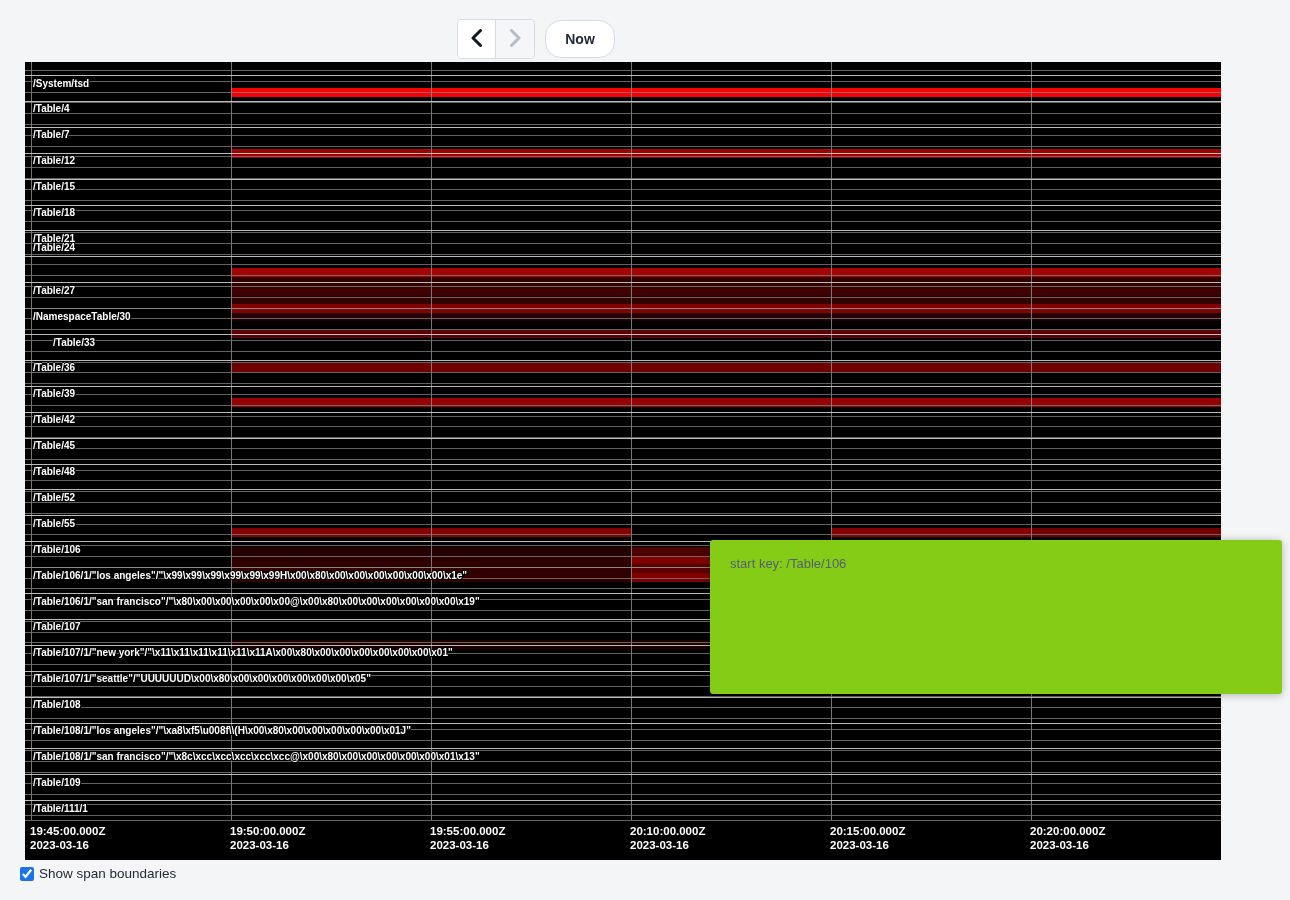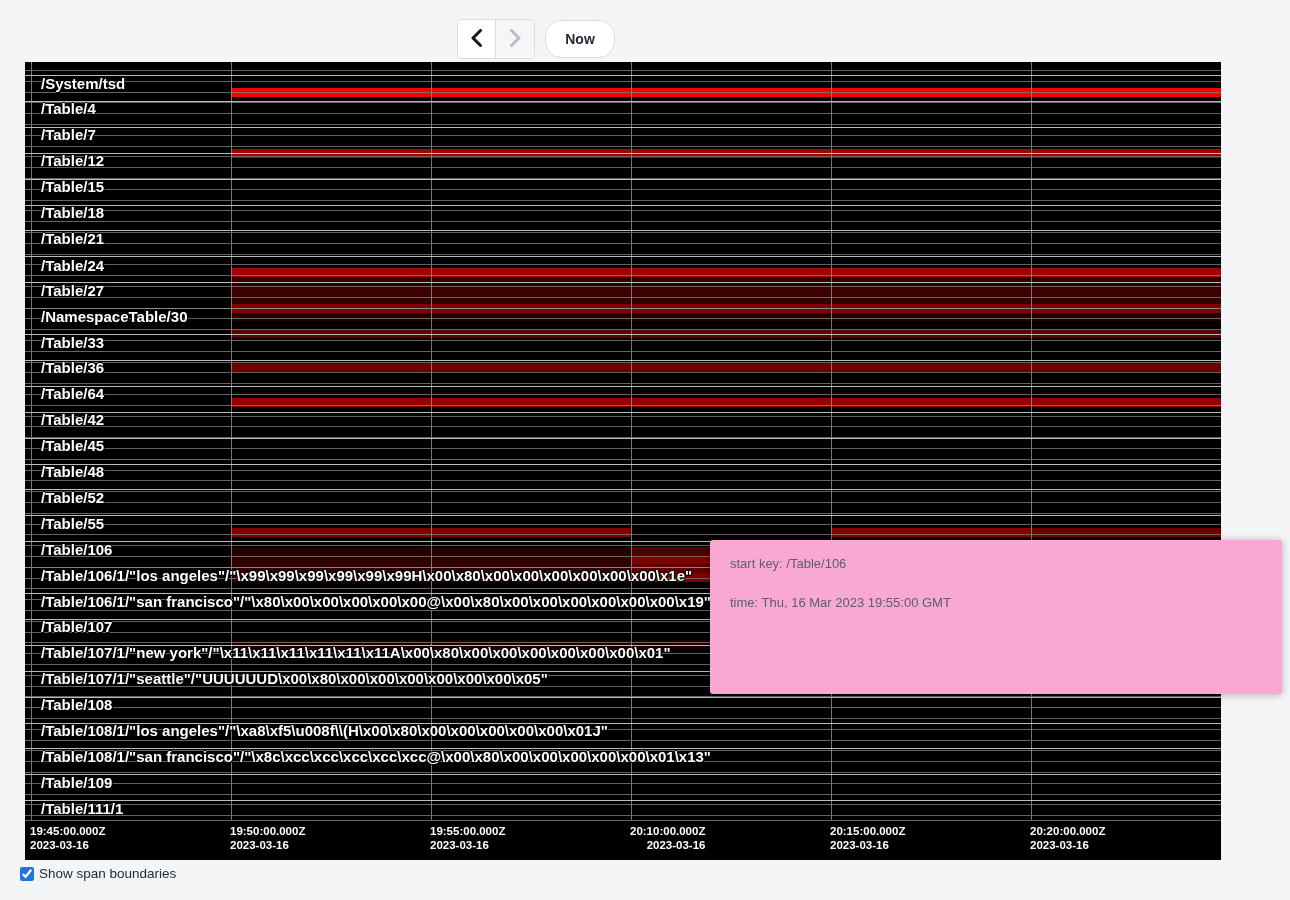--- a/index.html
+++ b/index.html
@@ -44,35 +44,34 @@
   .keyvis{
     position:absolute;left:25px;top:62px;width:1196px;height:798px;
     background:#000;overflow:visible;
   }
   .vline{position:absolute;top:0;width:1px;background:#8a8a8a;opacity:.85;}
   .hline{position:absolute;left:0;width:1196px;height:1px;background:#7c7c7c;opacity:.8;}
   .bline{position:absolute;left:0;width:1196px;height:1px;background:#cfcfcf;opacity:.9;}
   .band{position:absolute;}
   .rowlabel{
     position:absolute;left:8px;height:13px;line-height:13px;
-    color:#fff;font-size:15px;font-weight:bold;white-space:nowrap;
+    color:#fff;font-size:10px;font-weight:bold;white-space:nowrap;
     text-shadow:-1px 0 0 #000,1px 0 0 #000,0 -1px 0 #000,0 1px 0 #000,1px 1px 0 #000;
     z-index:3;
-    padding-left:8px;
   }
   .xtick{
     position:absolute;color:#fff;font-size:11.5px;font-weight:bold;line-height:14px;
     white-space:nowrap;z-index:3;
   }
   
   .kv-tooltip{
     position:absolute;left:685px;top:478px;width:572px;min-height:154px;
-    background:#f9a8d4;border-radius:3px;box-shadow:0 1px 8px rgba(0,0,0,.28);
+    background:#84cc16;border-radius:3px;box-shadow:0 1px 8px rgba(0,0,0,.28);
     padding:16px 20px;box-sizing:border-box;z-index:10;
-    display:flex;flex-direction:column;gap:24px;
+    display:flex;flex-direction:column;gap:8px;
   }
   .kv-tooltip .tline{font-size:13px;color:#56606f;white-space:nowrap;}
   
   .footer-check{
     position:absolute;left:20px;top:866px;display:flex;align-items:center;gap:5px;
     font-size:13.5px;color:#242a35;cursor:pointer;
   }
   .footer-check input{width:14px;height:14px;margin:0;accent-color:#1a73e8;cursor:pointer;}
 </style>
 </head>
@@ -98,21 +97,21 @@
   </div>
 
   <button class="now-btn">Now</button>
 </div>
 
 <div class="keyvis" id="keyvis">
     <div class="xtick" style="left: 1005px; top: 762px;">20:20:00.000Z<div>2023-03-16</div></div>
     <div class="vline" style="left: 1006px; height: 758px; z-index: 2;"></div>
     <div class="xtick" style="left: 805px; top: 762px;">20:15:00.000Z<div>2023-03-16</div></div>
     <div class="vline" style="left: 806px; height: 758px; z-index: 2;"></div>
-    <div class="xtick" style="left: 605px; top: 762px; text-align: right;">20:10:00.000Z<div>2023-03-16</div></div>
+    <div class="xtick" style="left: 605px; top: 762px;">20:10:00.000Z<div>2023-03-16</div></div>
     <div class="vline" style="left: 606px; height: 758px; z-index: 2;"></div>
     <div class="xtick" style="left: 405px; top: 762px;">19:55:00.000Z<div>2023-03-16</div></div>
     <div class="vline" style="left: 406px; height: 758px; z-index: 2;"></div>
     <div class="xtick" style="left: 205px; top: 762px;">19:50:00.000Z<div>2023-03-16</div></div>
     <div class="vline" style="left: 206px; height: 758px; z-index: 2;"></div>
     <div class="xtick" style="left: 5px; top: 762px;">19:45:00.000Z<div>2023-03-16</div></div>
     <div class="vline" style="left: 6px; height: 758px; z-index: 2;"></div>
     <div class="rowlabel" style="top: 739.7px;">/Table/111/1</div>
     <div class="bline" style="top: 738px; z-index: 2;"></div>
     <div class="rowlabel" style="top: 713.8px;">/Table/109</div>
@@ -138,31 +137,31 @@
     <div class="rowlabel" style="top: 454.8px;">/Table/55</div>
     <div class="bline" style="top: 453px; z-index: 2;"></div>
     <div class="rowlabel" style="top: 428.9px;">/Table/52</div>
     <div class="bline" style="top: 427px; z-index: 2;"></div>
     <div class="rowlabel" style="top: 403px;">/Table/48</div>
     <div class="bline" style="top: 402px; z-index: 2;"></div>
     <div class="rowlabel" style="top: 377.1px;">/Table/45</div>
     <div class="bline" style="top: 376px; z-index: 2;"></div>
     <div class="rowlabel" style="top: 351.2px;">/Table/42</div>
     <div class="bline" style="top: 350px; z-index: 2;"></div>
-    <div class="rowlabel" style="top: 325.3px;">/Table/64</div>
+    <div class="rowlabel" style="top: 325.3px;">/Table/39</div>
     <div class="bline" style="top: 324px; z-index: 2;"></div>
     <div class="rowlabel" style="top: 299.4px;">/Table/36</div>
     <div class="bline" style="top: 298px; z-index: 2;"></div>
-    <div class="rowlabel" style="top: 273.5px;">/Table/33</div>
+    <div class="rowlabel" style="top: 273.5px; margin-left: 20px;">/Table/33</div>
     <div class="bline" style="top: 272px; z-index: 2;"></div>
     <div class="rowlabel" style="top: 247.6px;">/NamespaceTable/30</div>
     <div class="bline" style="top: 246px; z-index: 2;"></div>
     <div class="rowlabel" style="top: 221.7px;">/Table/27</div>
     <div class="bline" style="top: 220px; z-index: 2;"></div>
-    <div class="rowlabel" style="top: 197px;">/Table/24</div>
+    <div class="rowlabel" style="top: 179px;">/Table/24</div>
     <div class="bline" style="top: 194px; z-index: 2;"></div>
     <div class="rowlabel" style="top: 169.9px;">/Table/21</div>
     <div class="bline" style="top: 168px; z-index: 2;"></div>
     <div class="rowlabel" style="top: 144px;">/Table/18</div>
     <div class="bline" style="top: 143px; z-index: 2;"></div>
     <div class="rowlabel" style="top: 118.1px;">/Table/15</div>
     <div class="bline" style="top: 117px; z-index: 2;"></div>
     <div class="rowlabel" style="top: 92.2px;">/Table/12</div>
     <div class="bline" style="top: 91px; z-index: 2;"></div>
     <div class="rowlabel" style="top: 66.3px;">/Table/7</div>
@@ -260,20 +259,19 @@
     <div class="band" style="top: 251px; height: 8px; left: 206px; width: 990px; background: rgb(38, 0, 0); z-index: 1;"></div>
     <div class="band" style="top: 242px; height: 9px; left: 206px; width: 990px; background: rgb(130, 2, 2); z-index: 1;"></div>
     <div class="band" style="top: 233px; height: 9px; left: 206px; width: 990px; background: rgb(51, 0, 0); z-index: 1;"></div>
     <div class="band" style="top: 224px; height: 9px; left: 206px; width: 990px; background: rgb(64, 0, 0); z-index: 1;"></div>
     <div class="band" style="top: 215px; height: 9px; left: 206px; width: 990px; background: rgb(46, 0, 0); z-index: 1;"></div>
     <div class="band" style="top: 206px; height: 9px; left: 206px; width: 990px; background: rgb(163, 3, 3); z-index: 1;"></div>
     <div class="band" style="top: 87px; height: 9px; left: 206px; width: 990px; background: rgb(156, 4, 4); z-index: 1;"></div>
     <div class="band" style="top: 26px; height: 9px; left: 206px; width: 990px; background: rgb(246, 2, 2); z-index: 1;"></div>
   <div class="kv-tooltip">
     <div class="tline">start key: /Table/106</div>
-    <div class="tline">time: Thu, 16 Mar 2023 19:55:00 GMT</div>
   </div>
 </div>
 
 <label class="footer-check">
   <input type="checkbox" checked="" style="">
   <span>Show span boundaries</span>
 </label>
 
 </body></html>

